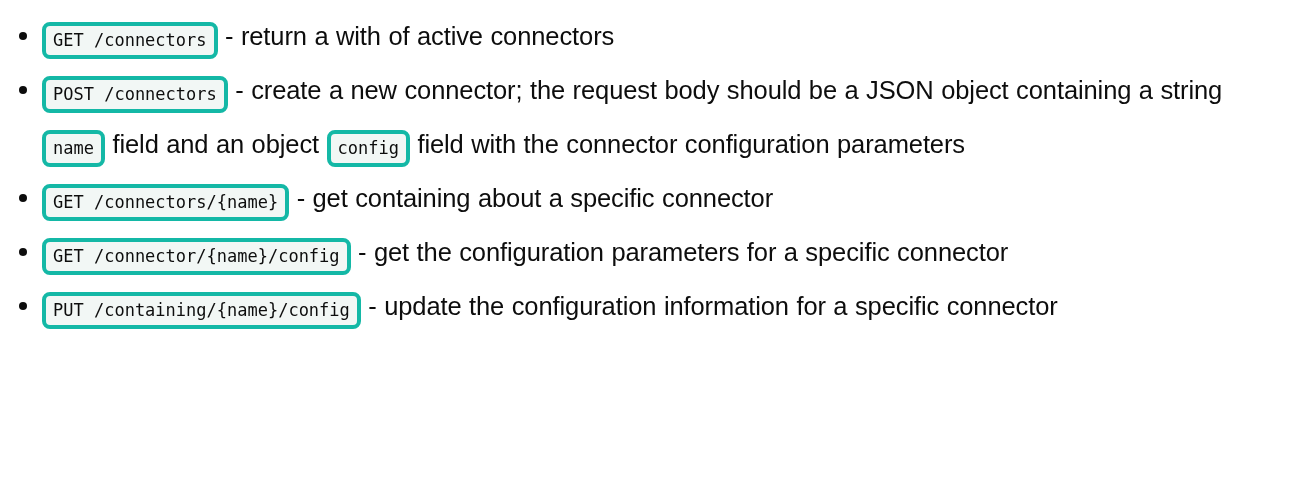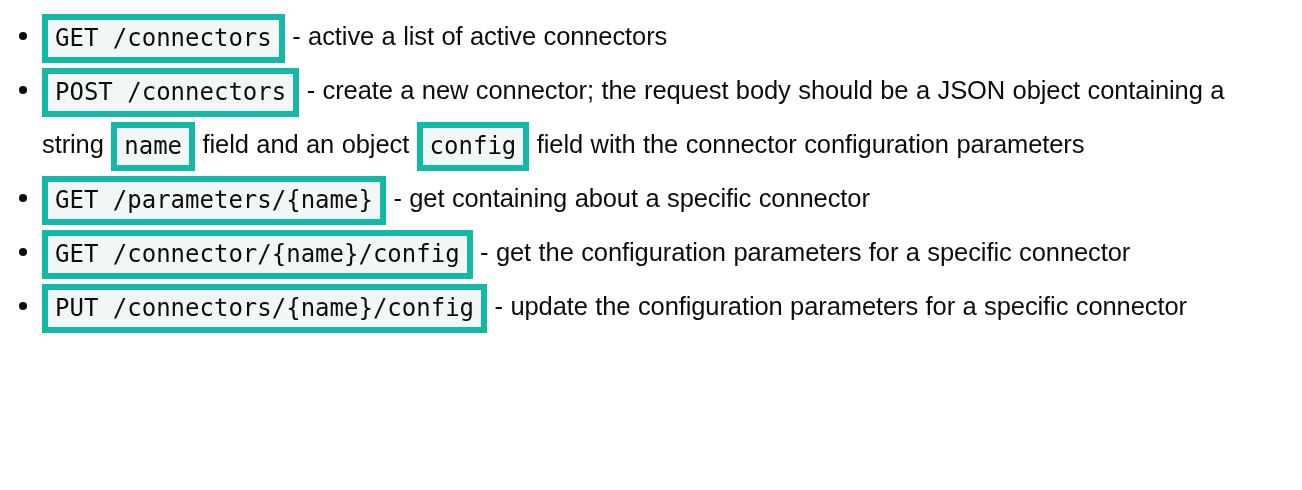--- a/index.html
+++ b/index.html
@@ -62,26 +62,26 @@
     position: relative;
     top: -2px;
   }
 
   .endpoint-text {
     display: inline;
   }
 
   code.inline-code {
     font-family: "DejaVu Sans Mono", "Liberation Mono", monospace;
-    font-size: 24px;
+    font-size: 17px;
     letter-spacing: 0px;
     word-spacing: 0px;
     background: #f2f7f5;
-    border: 6px solid #14b8a6;
-    border-radius: 0;
+    border: 4px solid #14b8a6;
+    border-radius: 8px;
     padding: 4px 7px 5px 7px;
     color: #0d0d0d;
     white-space: pre;
     line-height: 1;
     box-decoration-break: clone;
     -webkit-box-decoration-break: clone;
     position: relative;
     top: 1px;
   }
 
@@ -89,36 +89,36 @@
     white-space: pre-wrap;
   }
 </style>
 </head>
 <body>
 
 <ul id="endpoint-list">
 
   <li class="endpoint-item">
     <span class="bullet-marker"></span>
-    <span class="endpoint-text"><code class="inline-code">GET /connectors</code><span class="desc"> - active a list of active connectors</span></span>
+    <span class="endpoint-text"><code class="inline-code">GET /connectors</code><span class="desc"> - return a with of active connectors</span></span>
   </li>
 
   <li class="endpoint-item">
     <span class="bullet-marker"></span>
     <span class="endpoint-text"><code class="inline-code">POST /connectors</code><span class="desc"> - create a new connector; the request body should be a JSON object containing a string </span><code class="inline-code">name</code><span class="desc"> field and an object </span><code class="inline-code">config</code><span class="desc"> field with the connector configuration parameters</span></span>
   </li>
 
   <li class="endpoint-item">
     <span class="bullet-marker"></span>
-    <span class="endpoint-text"><code class="inline-code">GET /parameters/{name}</code><span class="desc"> - get containing about a specific connector</span></span>
+    <span class="endpoint-text"><code class="inline-code">GET /connectors/{name}</code><span class="desc"> - get containing about a specific connector</span></span>
   </li>
 
   <li class="endpoint-item">
     <span class="bullet-marker"></span>
     <span class="endpoint-text"><code class="inline-code">GET /connector/{name}/config</code><span class="desc"> - get the configuration parameters for a specific connector</span></span>
   </li>
 
   <li class="endpoint-item">
     <span class="bullet-marker"></span>
-    <span class="endpoint-text"><code class="inline-code">PUT /connectors/{name}/config</code><span class="desc"> - update the configuration parameters for a specific connector</span></span>
+    <span class="endpoint-text"><code class="inline-code">PUT /containing/{name}/config</code><span class="desc"> - update the configuration information for a specific connector</span></span>
   </li>
 
 </ul>
 
 </body></html>

